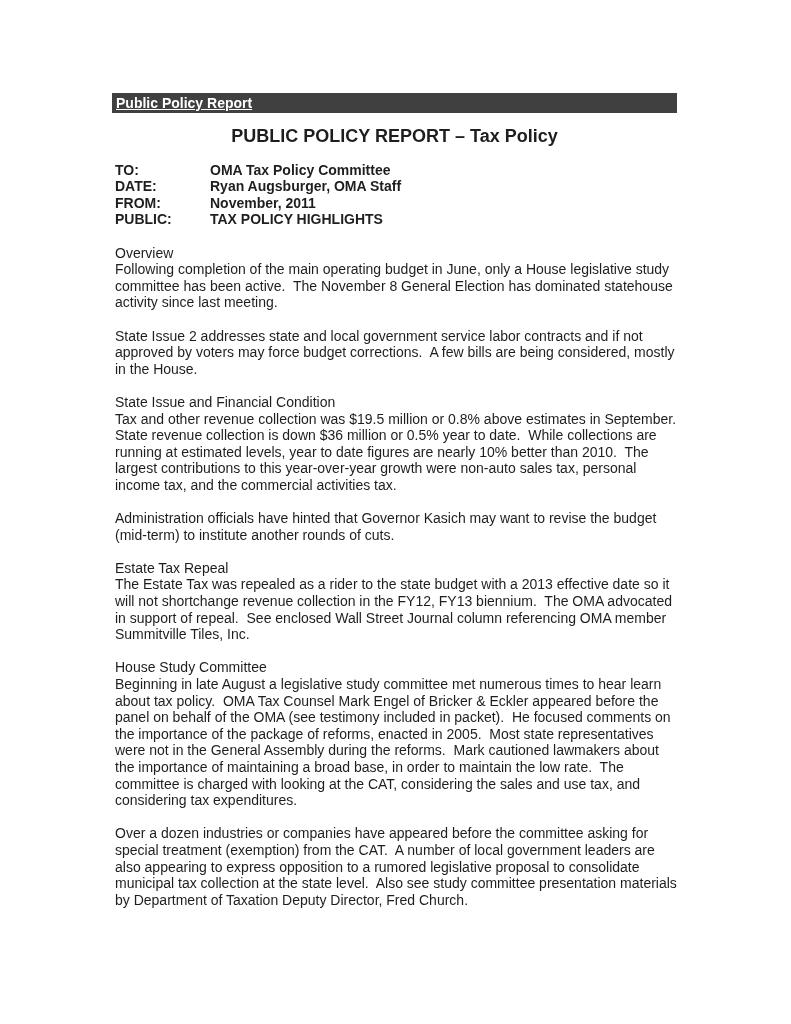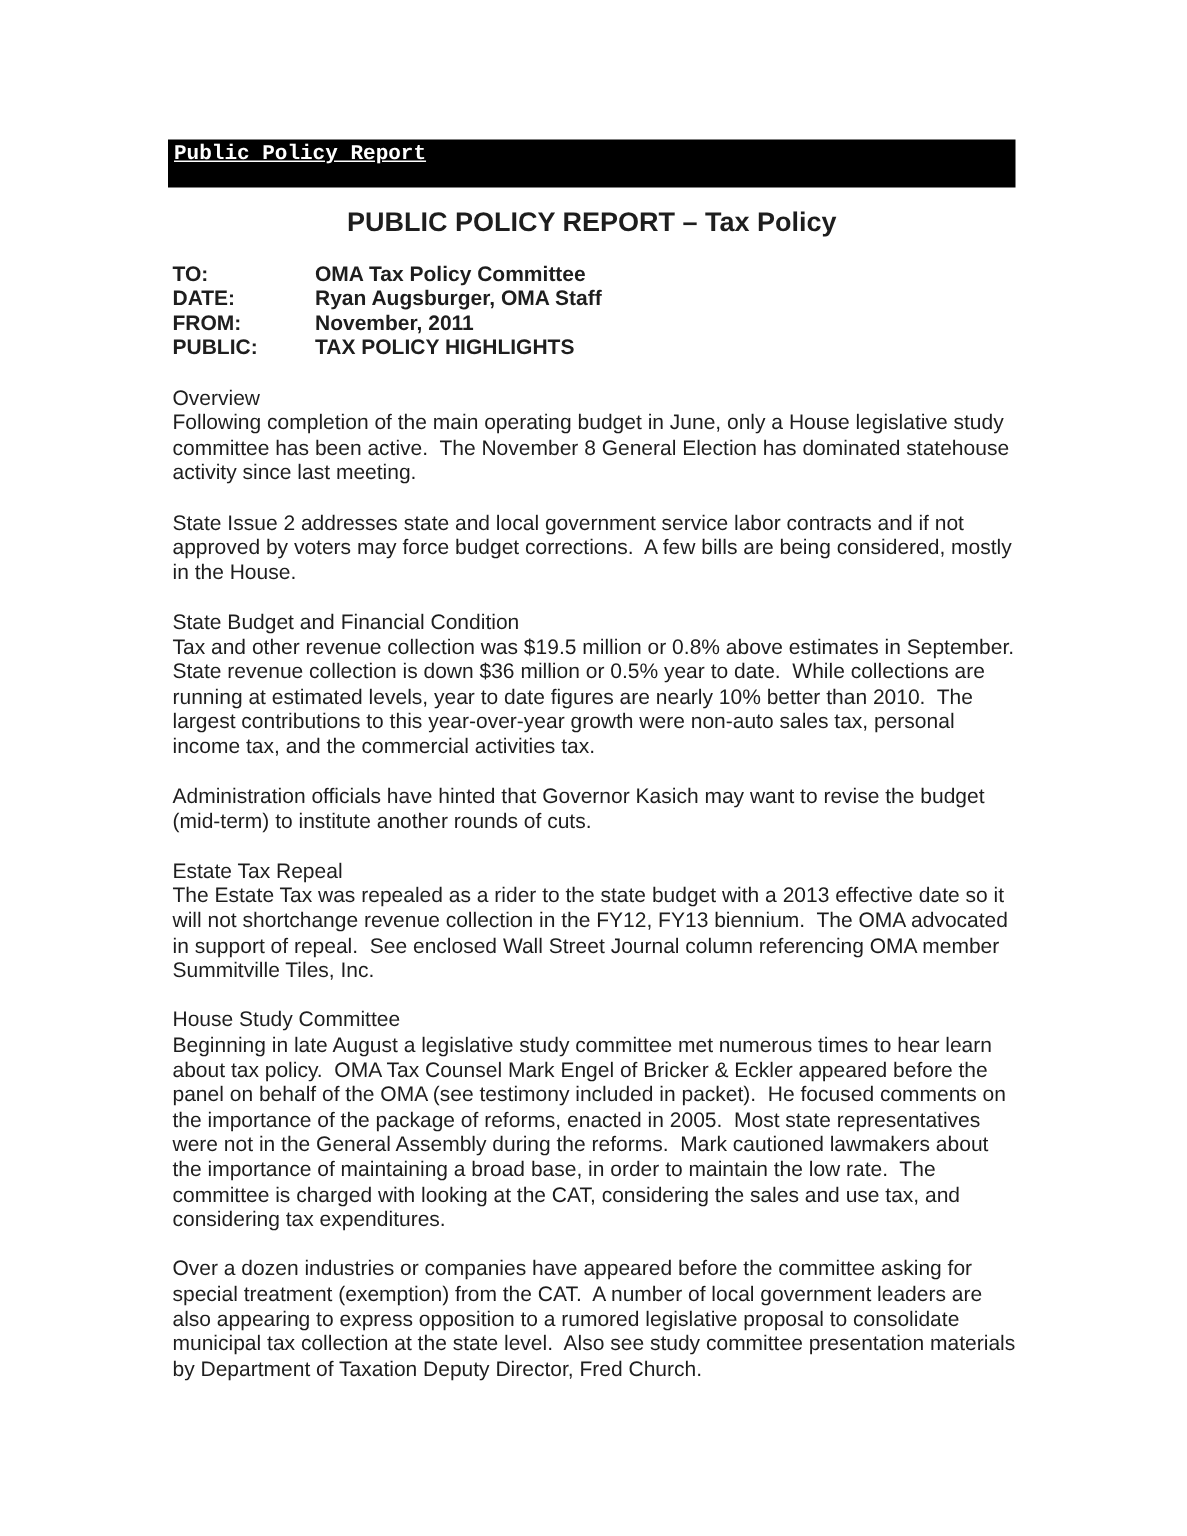--- a/index.html
+++ b/index.html
@@ -17,27 +17,26 @@
     color: #1e1e1e;
     -webkit-font-smoothing: antialiased;
   }
   .page-content {
     position: absolute;
     left: 112px;
     top: 93px;
     width: 565px;
   }
   .banner {
-    background: #000000;
-    height: 32px;
+    background: #404040;
+    height: 20px;
     line-height: 20px;
     padding-left: 4px;
     box-sizing: border-box;
     width: 100%;
-    font-family: Liberation Mono, monospace;
   }
   .banner-text {
     color: #ffffff;
     font-weight: bold;
     text-decoration: underline;
     font-size: 14px;
   }
   .doc-title {
     margin: 15px 0 0 0;
     font-size: 18px;
@@ -109,21 +108,21 @@
 
   <div class="body-text">
 
     <div>
       <div class="section-heading">Overview</div>
       <p class="para">Following completion of the main operating budget in June, only a House legislative study committee has been active.  The November 8 General Election has dominated statehouse activity since last meeting.</p>
       <p class="para">State Issue 2 addresses state and local government service labor contracts and if not approved by voters may force budget corrections.  A few bills are being considered, mostly in the House.</p>
     </div>
 
     <div>
-      <div class="section-heading">State Budget and Financial Condition</div>
+      <div class="section-heading">State Issue and Financial Condition</div>
       <p class="para">Tax and other revenue collection was $19.5 million or 0.8% above estimates in September.  State revenue collection is down $36 million or 0.5% year to date.  While collections are running at estimated levels, year to date figures are nearly 10% better than 2010.  The largest contributions to this year-over-year growth were non-auto sales tax, personal income tax, and the commercial activities tax.</p>
       <p class="para">Administration officials have hinted that Governor Kasich may want to revise the budget (mid-term) to institute another rounds of cuts.</p>
     </div>
 
     <div>
       <div class="section-heading">Estate Tax Repeal</div>
       <p class="para">The Estate Tax was repealed as a rider to the state budget with a 2013 effective date so it will not shortchange revenue collection in the FY12, FY13 biennium.  The OMA advocated in support of repeal.  See enclosed Wall Street Journal column referencing OMA member Summitville Tiles, Inc.</p>
     </div>
 
     <div>

